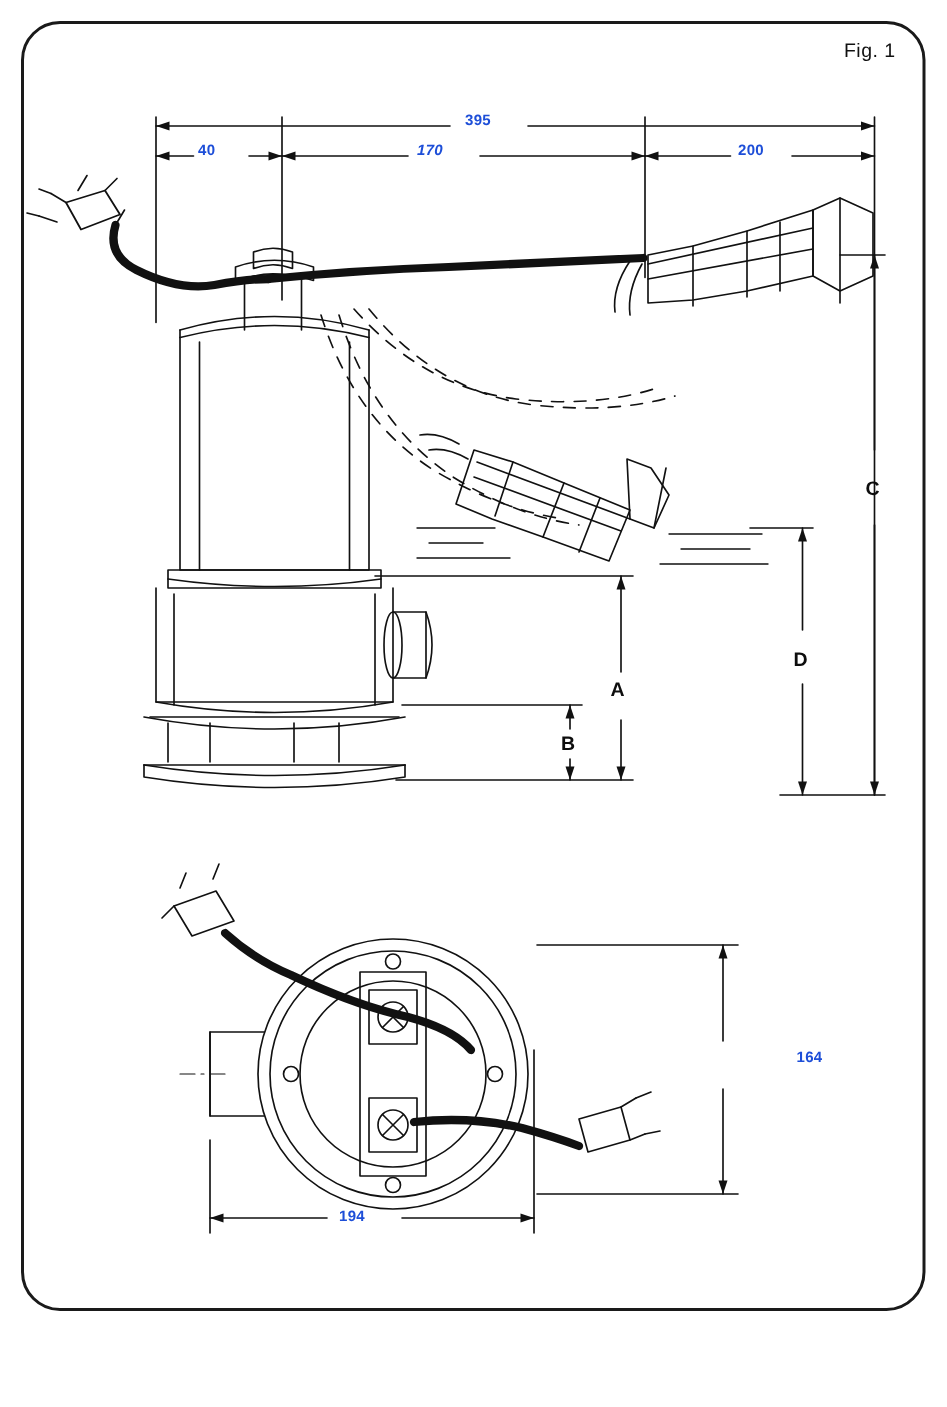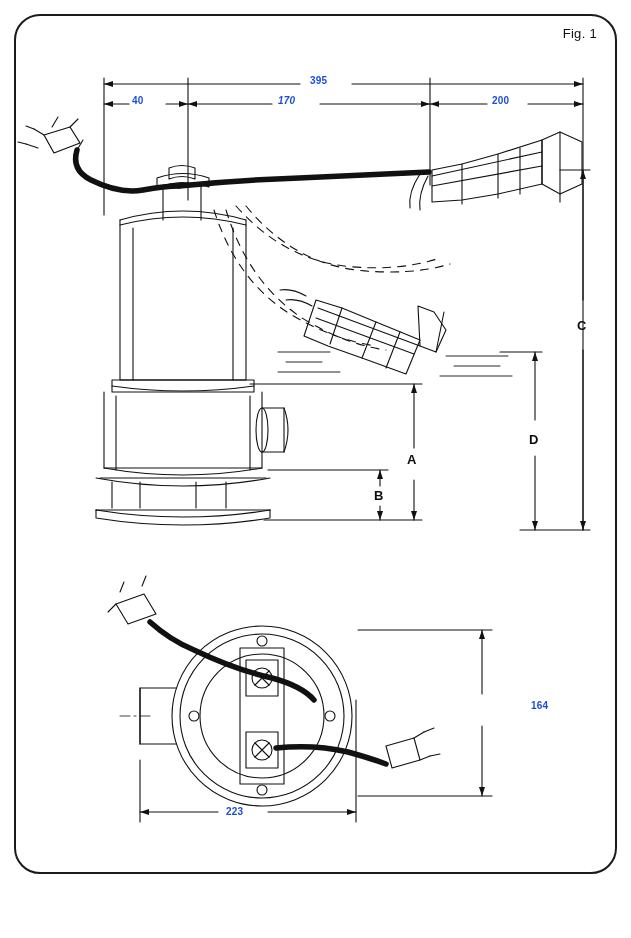--- a/index.html
+++ b/index.html
@@ -243,16 +243,16 @@
   <div class="dimtext" style="left:310px; top:75px;">395</div>
   <div class="dimtext" style="left:132px; top:95px;">40</div>
   <div class="dimtext" style="left:278px; top:95px;font-style:italic;">170</div>
   <div class="dimtext" style="left:492px; top:95px;">200</div>
 
   <div class="letter" style="left:407px; top:452px;">A</div>
   <div class="letter" style="left:374px; top:488px;">B</div>
   <div class="letter" style="left:577px; top:318px;">C</div>
   <div class="letter" style="left:529px; top:432px;">D</div>
 
-  <div class="dimtext" style="left:226px; top:806px;">223</div>
+  <div class="dimtext" style="left:226px; top:806px;">194</div>
   <div class="dimtext" style="left:489px; top:700px;margin-left:42px;">164</div>
 
 </div>
 
 </body></html>

